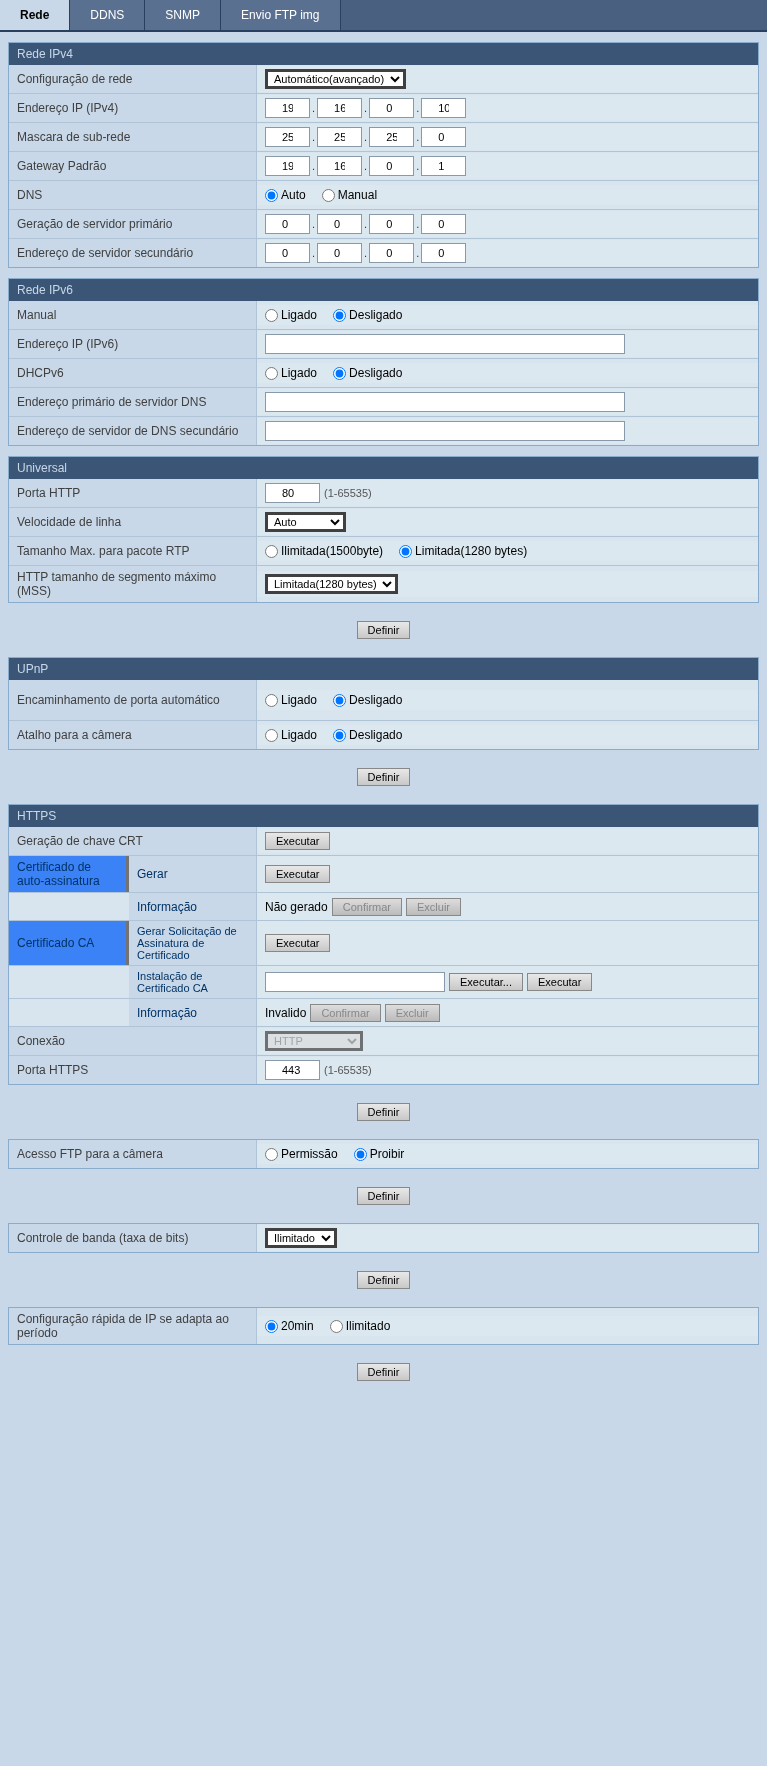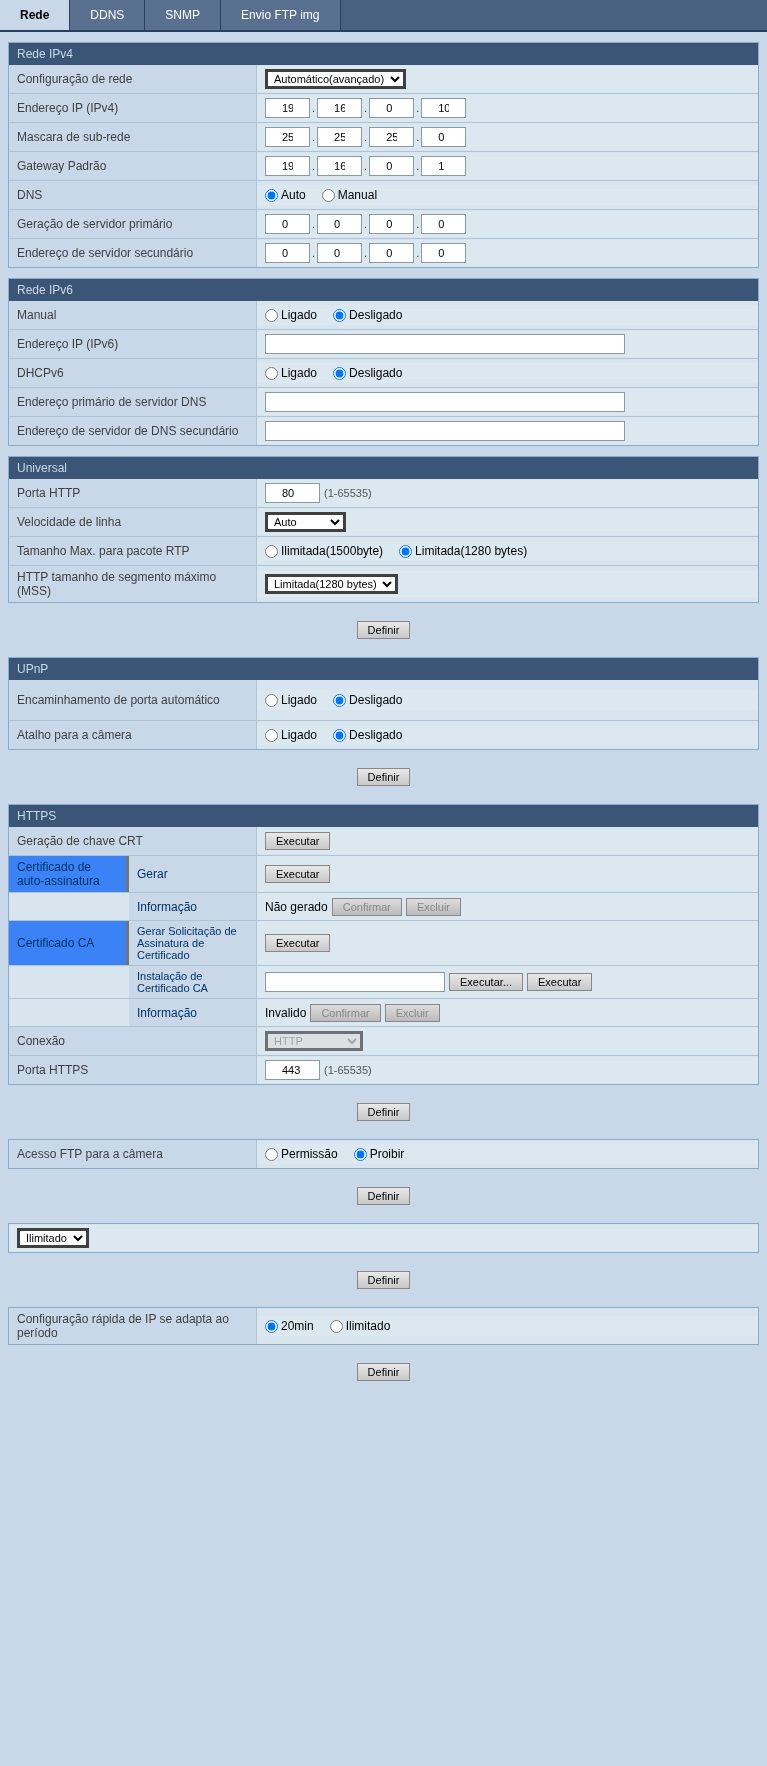--- a/index.html
+++ b/index.html
@@ -560,20 +560,21 @@
   </div>
 </div>
 
 <div class="definir-row">
   <button class="btn">Definir</button>
 </div>
 
 <div class="section-wrapper">
   <div class="section-body">
     <div class="row">
+      <div class="row-label">Controle de banda (taxa de bits)</div>
       <div class="row-content">
         <select>
           <option>Ilimitado</option>
           <option>256kbps</option>
           <option>512kbps</option>
           <option>1Mbps</option>
           <option>2Mbps</option>
           <option>4Mbps</option>
           <option>8Mbps</option>
         </select>

